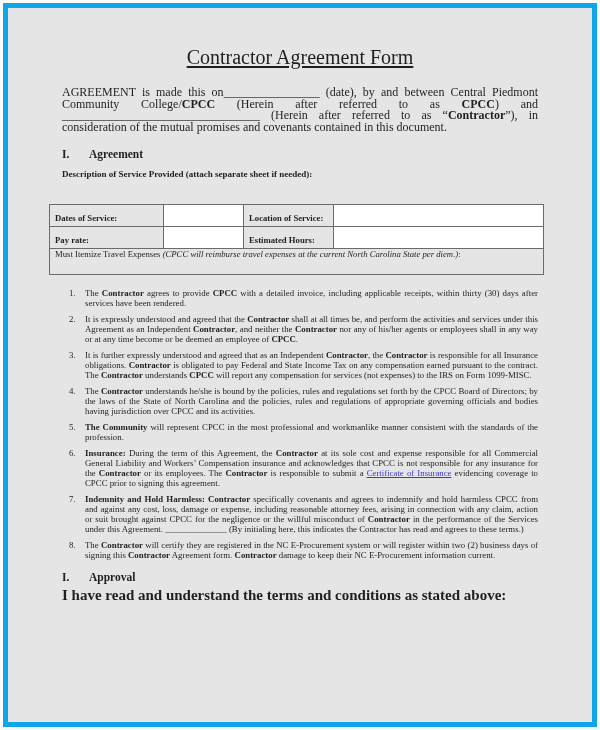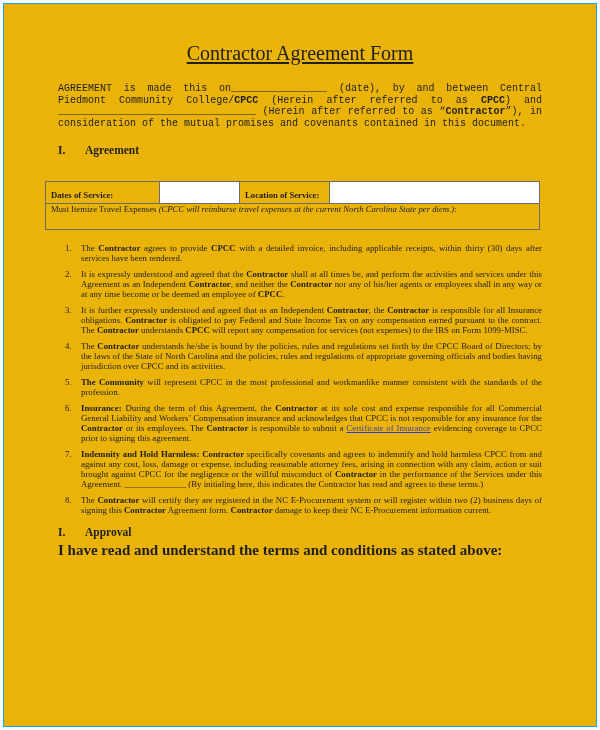--- a/index.html
+++ b/index.html
@@ -2,30 +2,30 @@
 <html><head>
 <meta charset="utf-8">
 <style>
   html,body{margin:0;padding:0;}
   body{
     width:600px;height:730px;overflow:hidden;position:relative;
     background:#fbfbfb;
     font-family:"Liberation Serif", serif;
     color:#1f1f1f;
   }
-  .page{position:absolute;inset:3px;background:#eab308;border:1px solid #0ea5e9;}
+  .page{position:absolute;inset:3px;background:#e5e5e5;border:5px solid #0ea5e9;}
   .inner{position:absolute;left:54px;right:54px;top:0;}
 
   .doc-title{
     margin-top:37px;text-align:center;
     font-size:20px;line-height:24px;font-weight:400;
     text-decoration:underline;text-underline-offset:2px;
   }
 
-  .intro{margin:18px 0 0 0;font-size:10px;line-height:11.6px;text-align:justify;font-family:Liberation Mono, monospace;}
+  .intro{margin:18px 0 0 0;font-size:12px;line-height:11.6px;text-align:justify;}
 
   .sec-head{margin-top:14px;display:flex;font-size:11.5px;font-weight:bold;line-height:14px;}
   .sec-head.approval{margin-top:10px;}
   .sec-num{width:27px;flex:0 0 auto;}
 
   .desc{margin:8px 0 0 0;font-size:9px;font-weight:bold;line-height:11px;}
 
   table.svc{
     margin-top:24px;margin-left:-13px;
     border-collapse:collapse;table-layout:fixed;width:494px;
@@ -64,34 +64,41 @@
 
     <div class="doc-title">Contractor Agreement Form</div>
 
     <p class="intro"><span>AGREEMENT is made this on</span><span>________________</span><span> (date), by and between Central Piedmont Community College/</span><span class="b">CPCC</span><span> (Herein after referred to as </span><span class="b">CPCC</span><span>) and </span><span>_________________________________</span><span> (Herein after referred to as “</span><span class="b">Contractor</span><span>”), in consideration of the mutual promises and covenants contained in this document.</span></p>
 
     <div class="sec-head">
       <span class="sec-num">I.</span>
       <span class="sec-title">Agreement</span>
     </div>
 
+    <p class="desc">Description of Service Provided (attach separate sheet if needed):</p>
 
     <table class="svc">
       <colgroup>
         <col style="width:114px">
           <col style="width:80px">
           <col style="width:90px">
           <col style="width:96px">
           <col style="width:114px">
       </colgroup>
       <tbody>
         <tr>
           <td class="lbl">Dates of Service:</td>
           <td class="fill"></td>
           <td class="lbl">Location of Service:</td>
+          <td class="fill" colspan="2"></td>
+        </tr>
+        <tr>
+          <td class="lbl">Pay rate:</td>
+          <td class="fill"></td>
+          <td class="lbl">Estimated Hours:</td>
           <td class="fill" colspan="2"></td>
         </tr>
         <tr class="itemize-row">
           <td class="itemize" colspan="5">
             <span>Must Itemize Travel Expenses </span><span class="i">(CPCC will reimburse travel expenses at the current North Carolina State per diem.)</span><span>:</span>
           </td>
         </tr>
       </tbody>
     </table>
 

